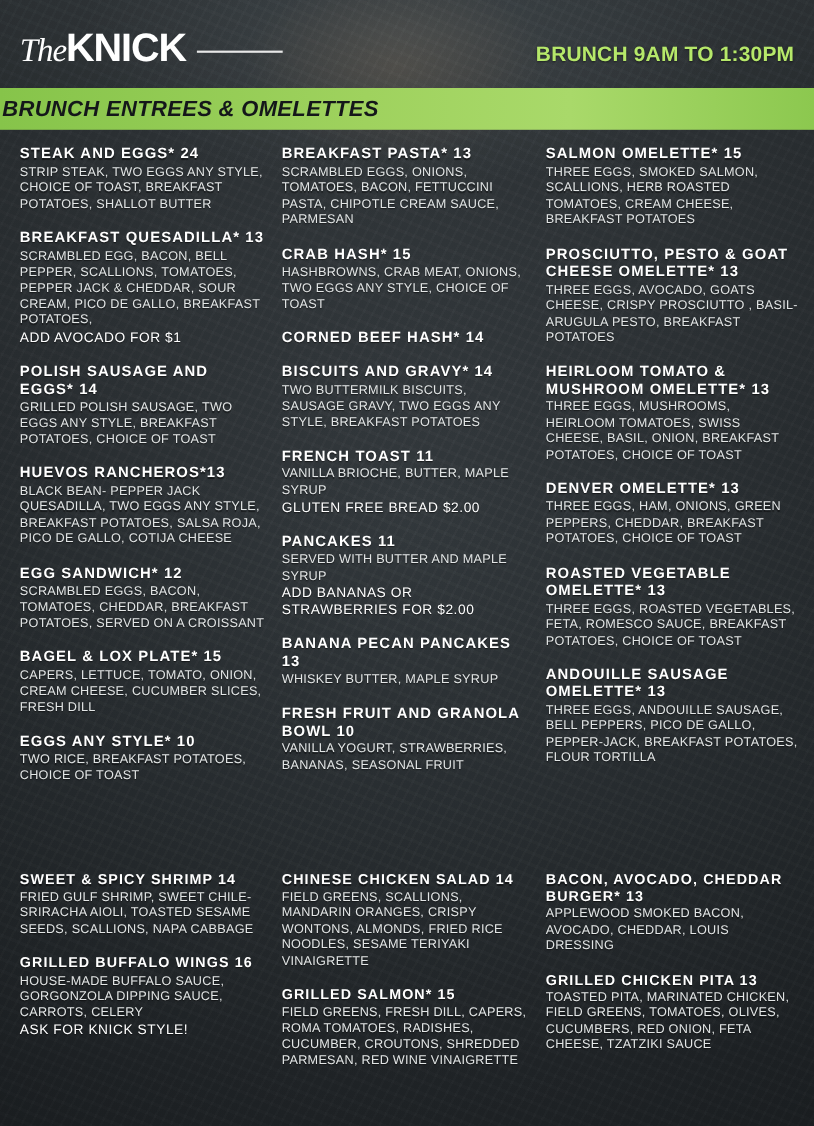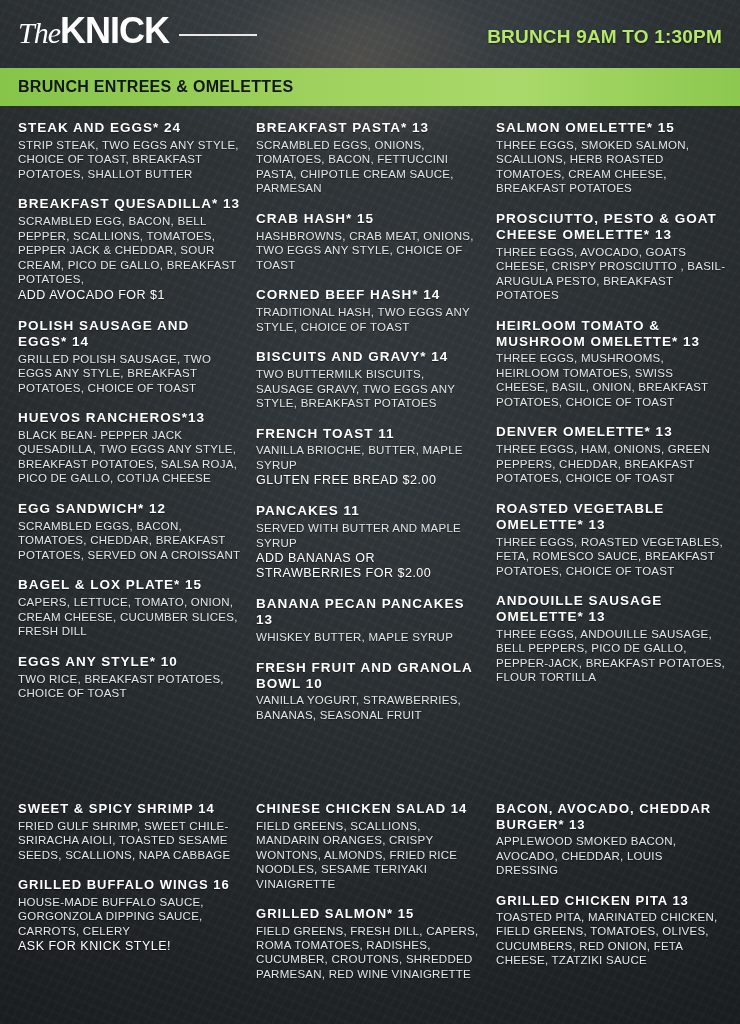--- a/index.html
+++ b/index.html
@@ -42,21 +42,21 @@
     pointer-events: none;
   }
 
   .content { position: relative; z-index: 3; }
 
   
   .header {
     display: flex;
     align-items: baseline;
     justify-content: space-between;
-    padding: 10px 18px 10px 18px;
+    padding: 22px 18px 10px 18px;
   }
   .logo {
     font-family: "Liberation Serif", serif;
     color: #ffffff;
     letter-spacing: 0px;
     white-space: nowrap;
   }
   .logo .the {
     font-style: italic;
     font-size: 30px;
@@ -94,23 +94,24 @@
     background: linear-gradient(90deg, #86c44a 0%, #9fd25e 45%, #a9d96a 70%, #8cc84f 100%);
     display: flex;
     align-items: center;
   }
   .section-bar.lunch {
     background: linear-gradient(90deg, #7fc04a 0%, #9ad35e 55%, #a5d96a 80%, #8ecb52 100%);
   }
   .section-title {
     color: #14171a;
     font-weight: bold;
-    font-size: 16px;
+    font-size: 20px;
     letter-spacing: 0.3px;
-    padding-left: 18px;
+    padding-left: 2px;
+    font-style: italic;
   }
   .section-sub {
     color: #14171a;
     font-weight: bold;
     font-size: 15px;
     padding-left: 8px;
     letter-spacing: 0.2px;
   }
 
   
@@ -208,21 +209,20 @@
         <div class="item">
           <div class="item-name">BREAKFAST PASTA*  13</div>
           <div class="item-desc">SCRAMBLED EGGS, ONIONS, TOMATOES, BACON, FETTUCCINI PASTA, CHIPOTLE CREAM SAUCE, PARMESAN</div>
         </div>
         <div class="item">
           <div class="item-name">CRAB HASH*  15</div>
           <div class="item-desc">HASHBROWNS, CRAB MEAT, ONIONS, TWO EGGS ANY STYLE, CHOICE OF TOAST</div>
         </div>
         <div class="item">
           <div class="item-name">CORNED BEEF HASH*  14</div>
-          <div class="item-desc">TRADITIONAL HASH, TWO EGGS ANY STYLE, CHOICE OF TOAST</div>
         </div>
         <div class="item">
           <div class="item-name">BISCUITS AND GRAVY*  14</div>
           <div class="item-desc">TWO BUTTERMILK BISCUITS, SAUSAGE GRAVY, TWO EGGS ANY STYLE, BREAKFAST POTATOES</div>
         </div>
         <div class="item">
           <div class="item-name">FRENCH TOAST   11</div>
           <div class="item-desc">VANILLA BRIOCHE, BUTTER, MAPLE SYRUP</div>
           <div class="item-note">GLUTEN FREE BREAD $2.00</div>
         </div>

